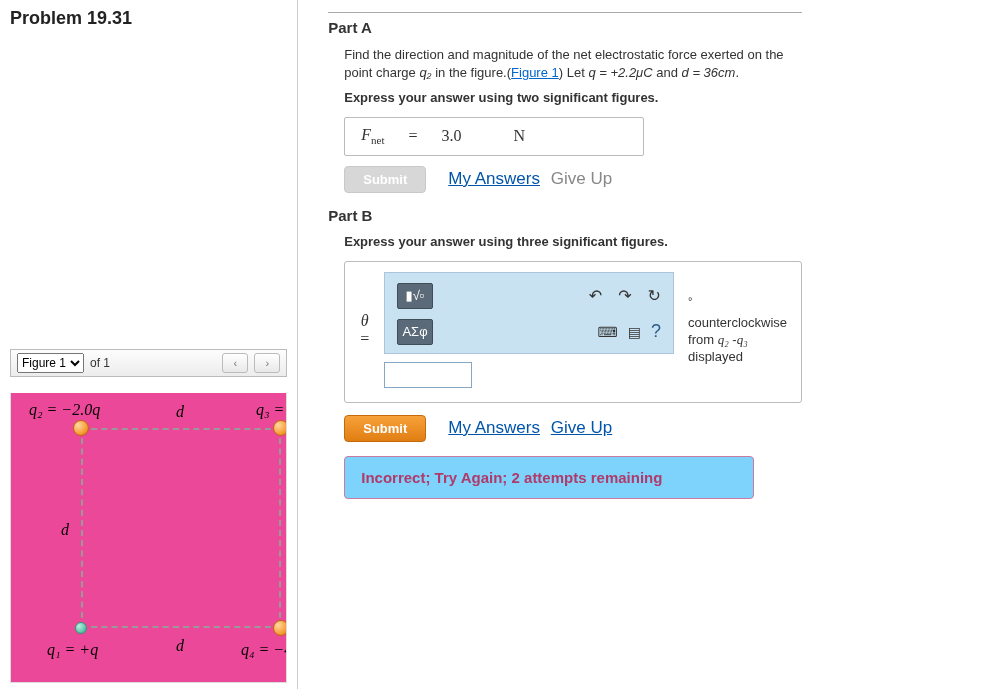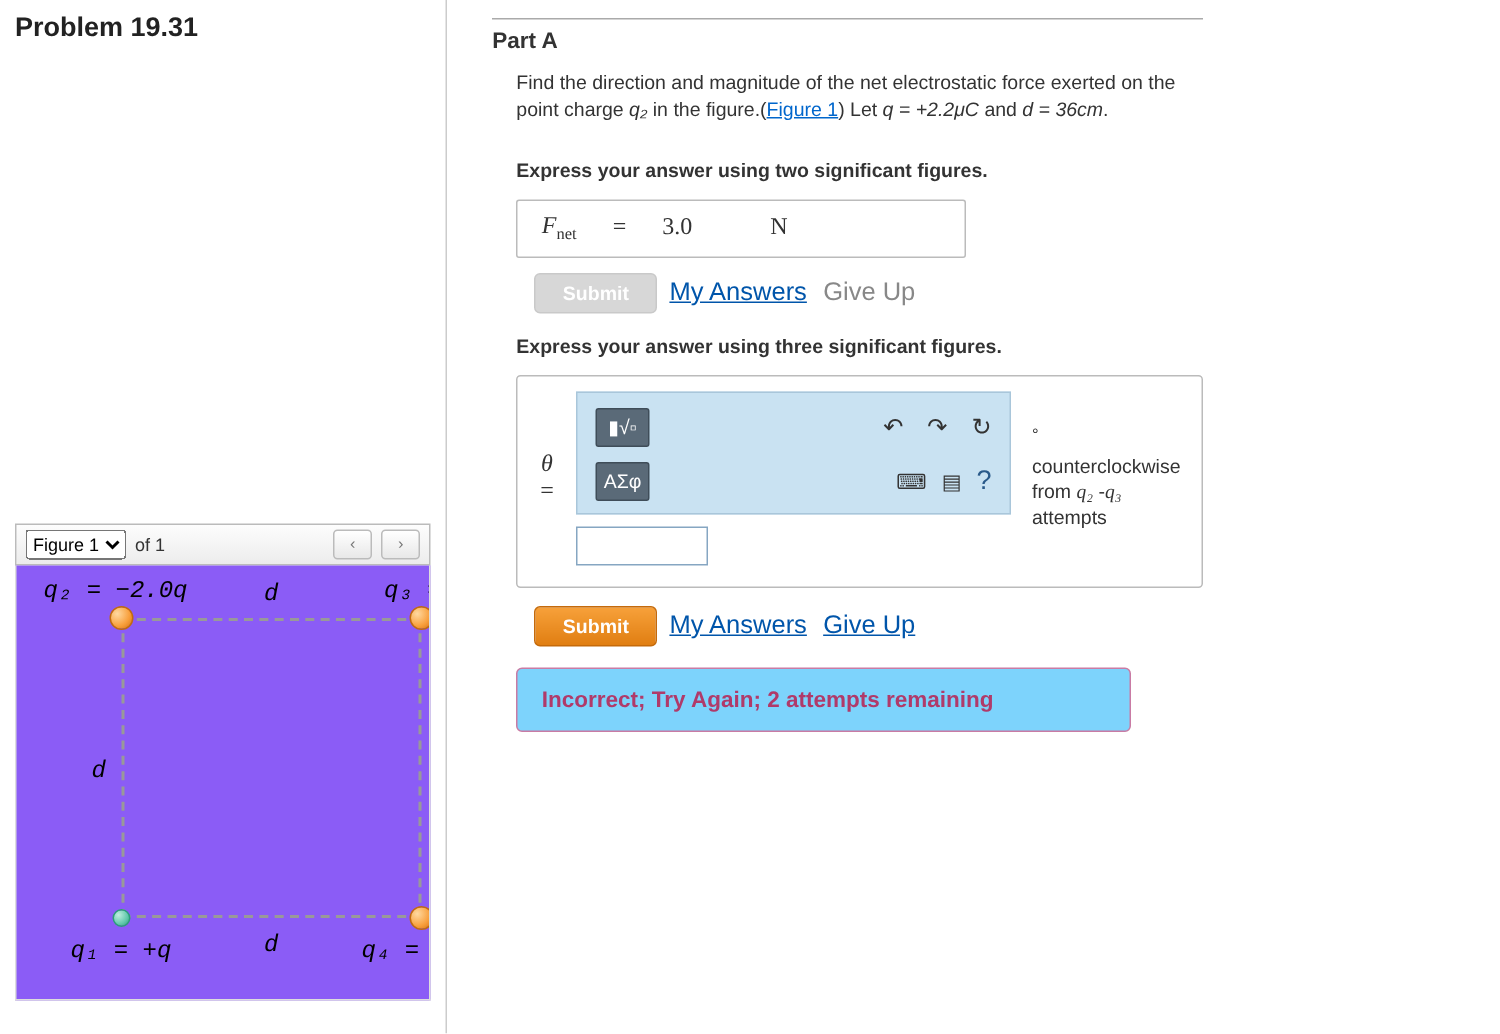--- a/index.html
+++ b/index.html
@@ -53,23 +53,24 @@
     display: inline-flex; align-items:center; justify-content:center;
     font-size: 11px; color:#777;
     cursor: default;
   }
   
   .figure-box {
     border: 1px solid #ddd;
     border-top: none;
     height: 290px;
     position: relative;
-    background: #8b5cf6;
+    background: #ec4899;
     overflow: hidden;
-    font-family: Liberation Mono, monospace;
+    font-family: Liberation Serif, serif;
+    margin-top: 16px;
   }
   .figure-box .sq {
     position:absolute;
     border: 2px dashed #999;
   }
   .charge {
     position:absolute;
     width: 16px; height:16px; border-radius:50%;
     background: radial-gradient(circle at 30% 30%, #ffd9a0, #f89e3a 60%, #cf6f14);
     border:1px solid #c06a12;
@@ -94,21 +95,21 @@
   }
   .part-title {
     font-size: 15px;
     font-weight: bold;
     margin: 4px 0 10px 0;
   }
   .prompt {
     font-size: 13px;
     color: #333;
     margin-left: 16px;
-    margin-bottom: 24px;
+    margin-bottom: 8px;
     line-height: 1.4;
   }
   .prompt a { color: #0066cc; text-decoration: underline; }
   .bold-instr {
     font-weight: bold;
     font-size: 13px;
     margin-left: 16px;
     margin-bottom: 12px;
   }
   .answer-row {
@@ -125,24 +126,24 @@
     display:flex;
     align-items:center;
     gap:24px;
     font-family: "Times New Roman", serif;
     font-size: 16px;
     min-width: 300px;
   }
   .answer-box .fnet { font-style: italic; }
   .answer-box .sub { font-size:11px; vertical-align: sub; }
   .btn-row {
-    margin-left:28px;
-    display:flex;
-    align-items:center;
-    gap:8px;
+    margin-left:16px;
+    display:flex;
+    align-items:center;
+    gap:22px;
     margin-bottom: 14px;
   }
   .btn {
     display:inline-block;
     padding: 5px 18px;
     border-radius: 4px;
     font-size: 13px;
     font-weight: bold;
     color: #fff;
     border: 1px solid transparent;
@@ -321,20 +322,21 @@
     <div class="btn-row">
       <span class="btn disabled">Submit</span>
       <span>
         <a class="link">My Answers</a>
         &nbsp;
         <span class="link muted">Give Up</span>
       </span>
     </div>
 
 
+    <div class="part-title">Part B</div>
 
     <div class="bold-instr">Express your answer using three significant figures.</div>
 
     <div class="editor-wrap">
       <div class="theta-eq">
         <div>θ</div>
         <div>=</div>
       </div>
       <div>
         <div class="toolbar">
@@ -352,21 +354,21 @@
               <span>⌨</span>
               <span>▤</span>
               <span style="font-size:18px; color:#2a5a8a;">?</span>
             </div>
           </div>
         </div>
         <input class="ans-input" type="text" style="">
       </div>
       <div class="unit-text">
         <span class="deg">°</span><span> counterclockwise from </span><i>q₂</i><span> -</span><i>q₃</i><br>
-        <span>attempts</span>
+        <span>displayed</span>
       </div>
     </div>
 
     <div class="btn-row">
       <span class="btn orange">Submit</span>
       <span>
         <a class="link">My Answers</a>
         &nbsp;
         <a class="link">Give Up</a>
       </span>

